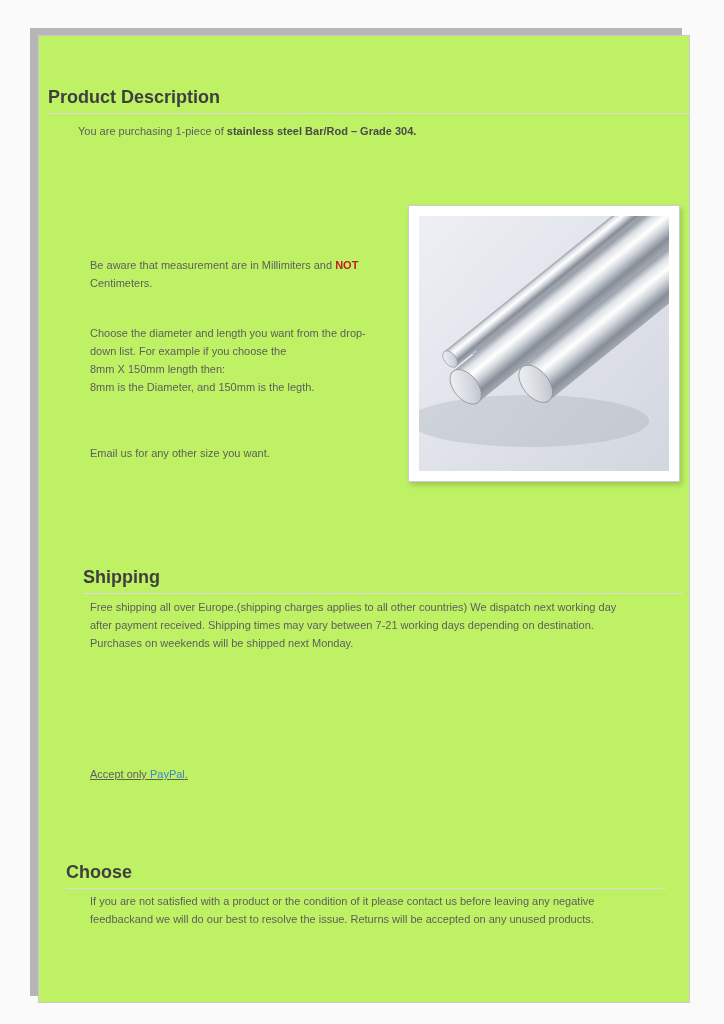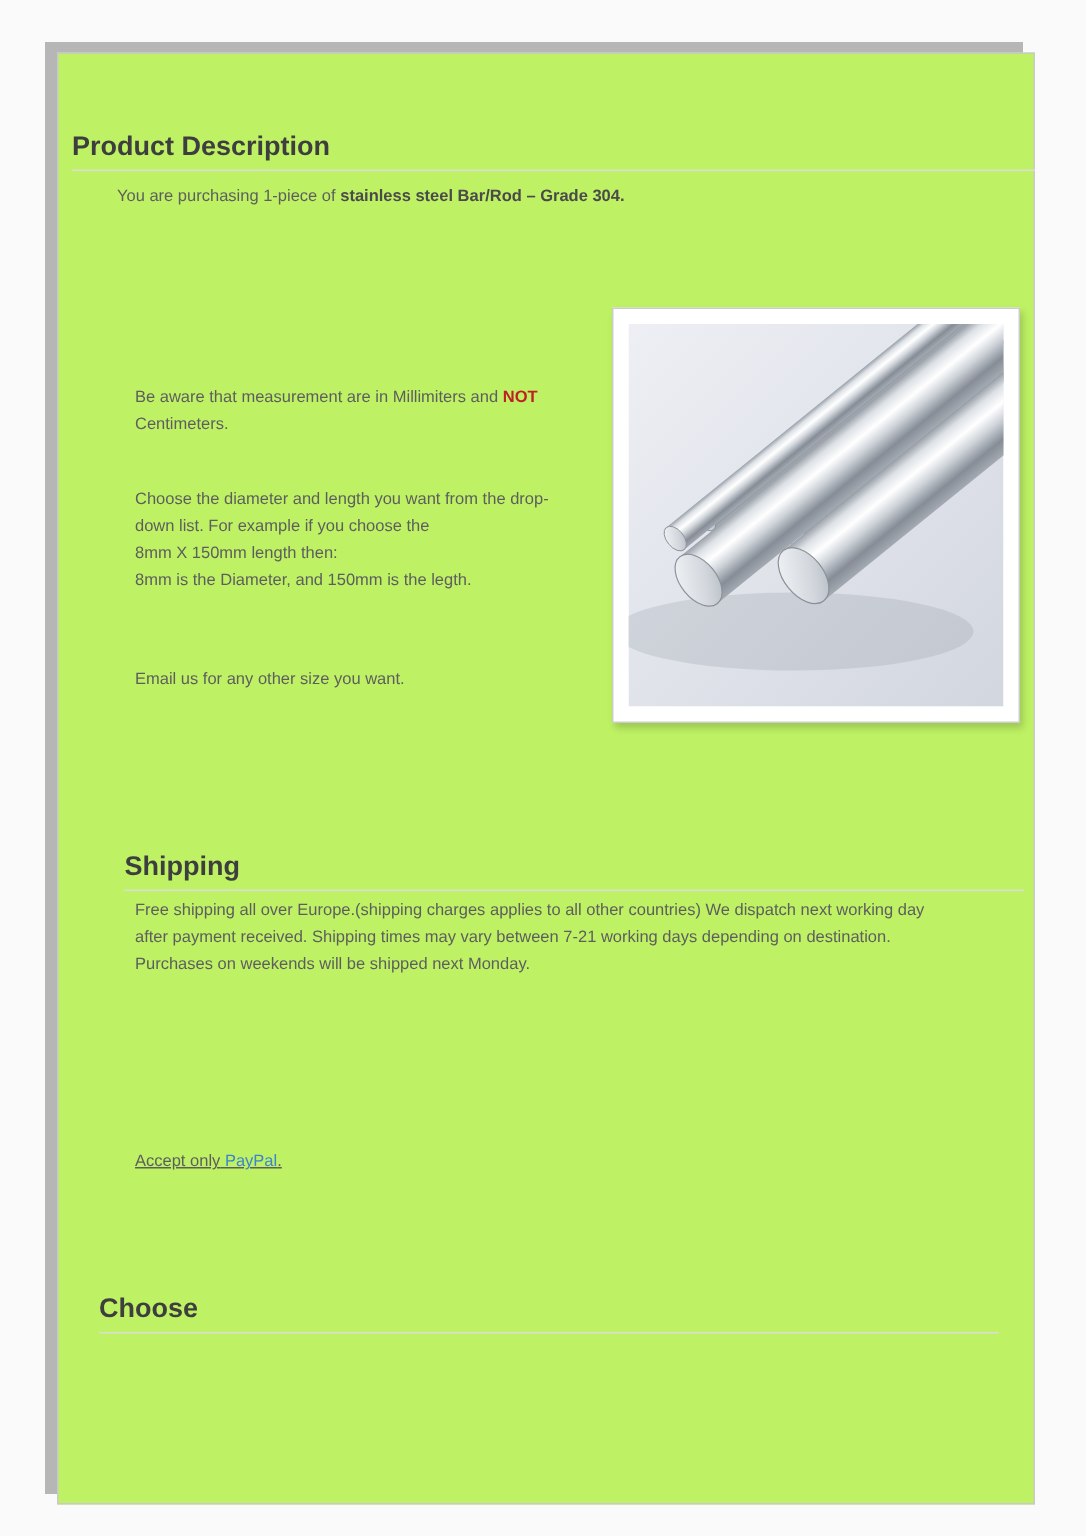--- a/index.html
+++ b/index.html
@@ -155,14 +155,16 @@
   <div class="section ship-body body-text lines">Free shipping all over Europe.(shipping charges applies to all other countries) We dispatch next working day
 after payment received. Shipping times may vary between 7-21 working days depending on destination.
 Purchases on weekends will be shipped next Monday.</div>
 
   <div class="section pay-body body-text">
     <span>Accept only</span>
     <a class="link">PayPal</a><span>.</span>
   </div>
 
   <div class="section ret-head sec-head">Choose</div>
+  <div class="section ret-body body-text lines">If you are not satisfied with a product or the condition of it please contact us before leaving any negative
+feedbackand we will do our best to resolve the issue. Returns will be accepted on any unused products.</div>
 
 </div>
 
 </body></html>

